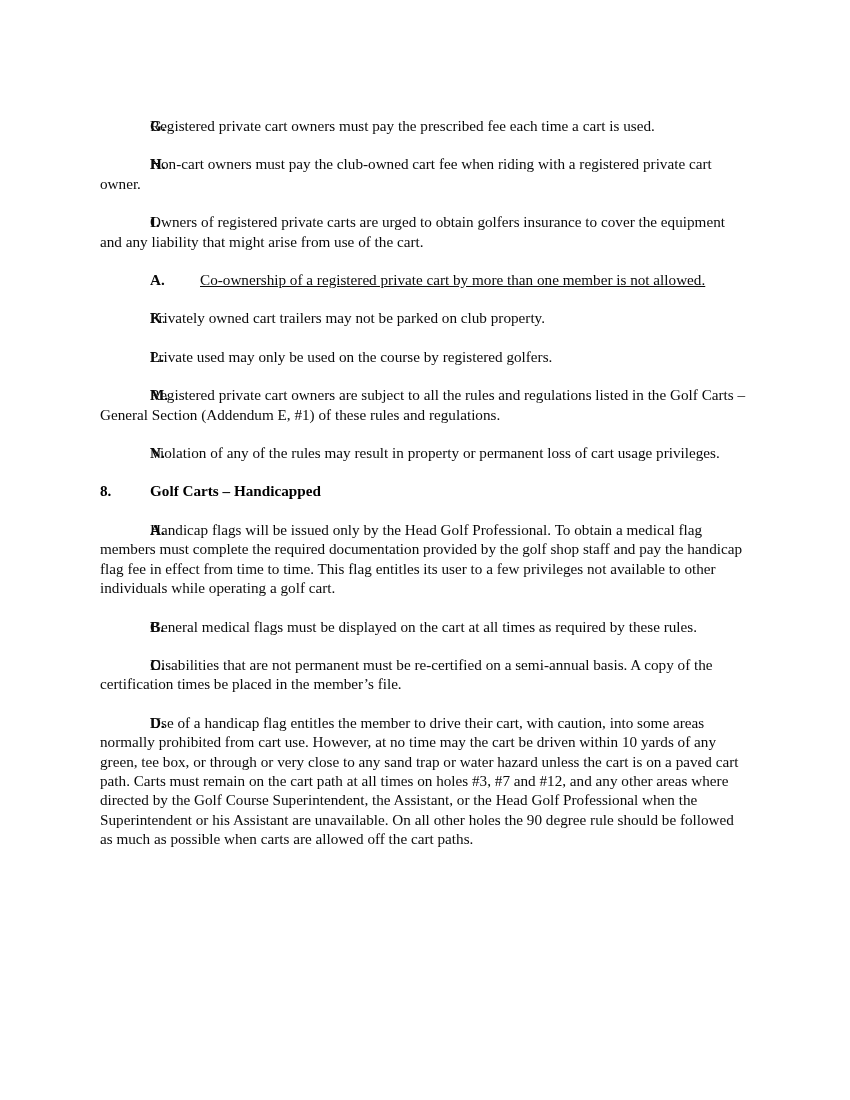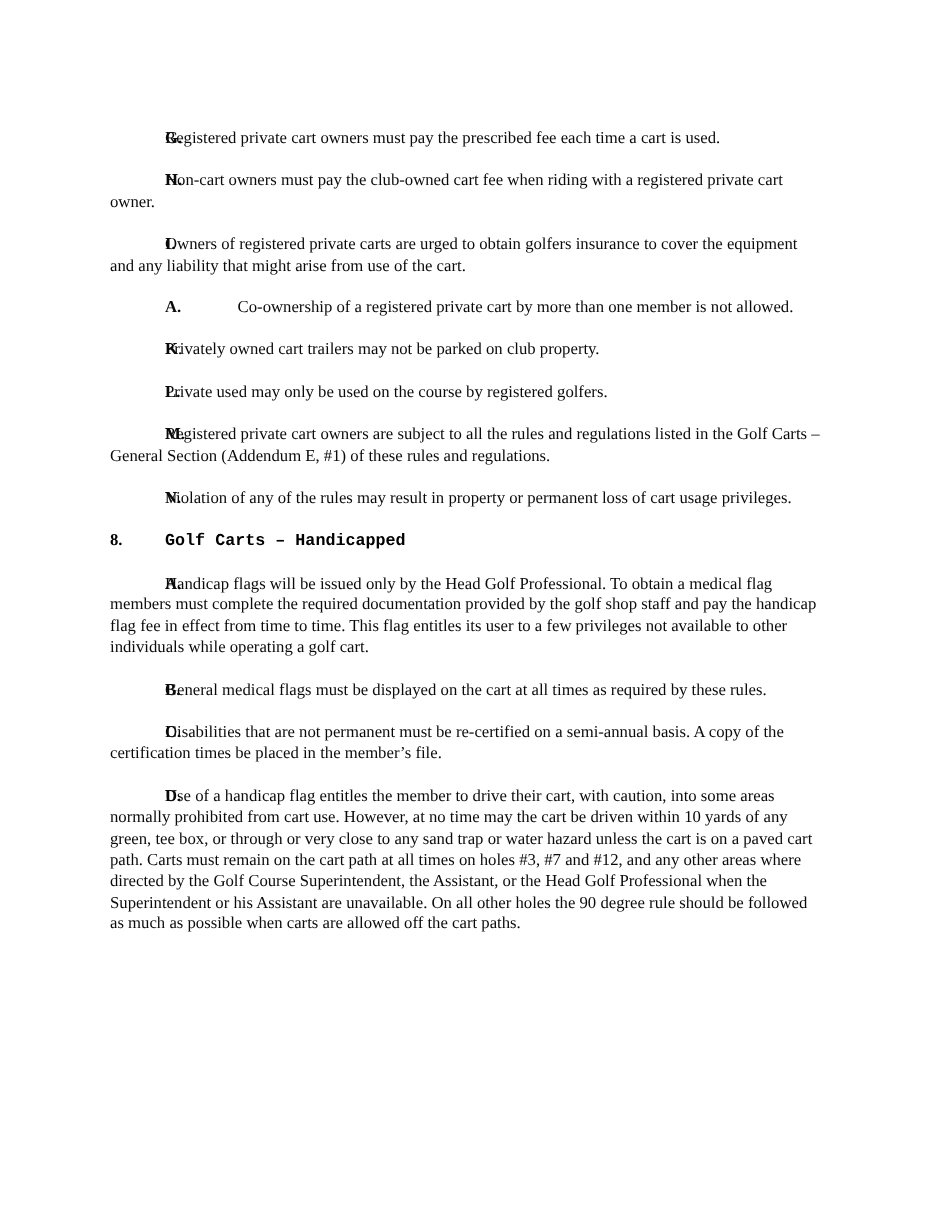--- a/index.html
+++ b/index.html
@@ -56,21 +56,22 @@
   .clause .body {
     display: block;
     margin-left: -50px;   
   }
   .clause .body .lead-gap {
     display: inline-block;
     width: 50px;          
   }
   
   .clause.hang .body {
-    margin-left: 16px;
+    margin-left: 0;
+    text-decoration: underline;
   }
   .clause.hang .body .lead-gap {
     width: 0;
   }
   .clause.hang {
     padding-left: 100px;
   }
   .clause.hang .label {
     left: 50px;
   }
@@ -85,21 +86,20 @@
     font-weight: bold;
   }
   .section-heading .num {
     position: absolute;
     left: 0;
     top: 0;
     font-weight: bold;
   }
   .section-heading .heading-text {
     display: inline-block;
-    font-family: Liberation Mono, monospace;
   }
 
   .gap-before-section { margin-top: 18px; }
 </style>
 </head>
 <body>
 
 <div class="page">
   <div class="content" id="body-root">
       <div class="clause">

